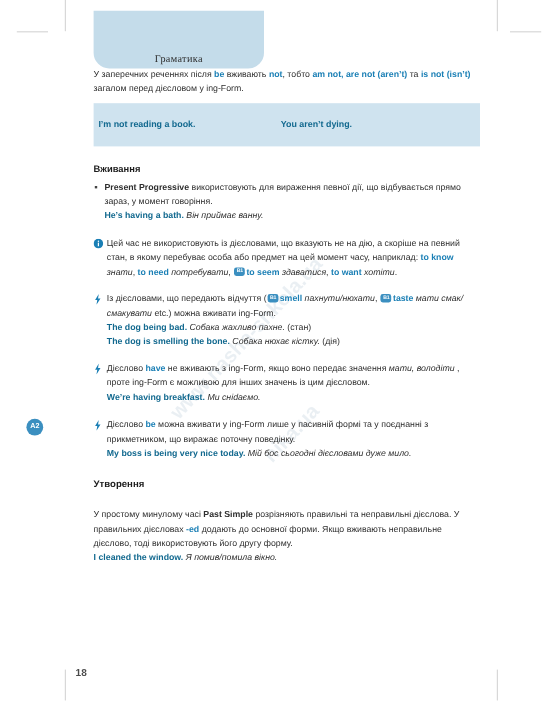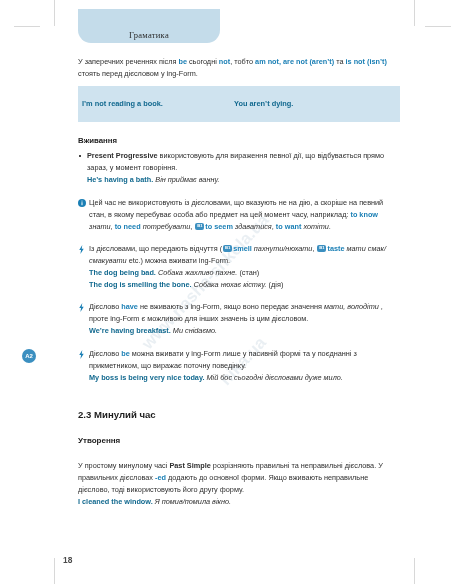--- a/index.html
+++ b/index.html
@@ -23,21 +23,21 @@
   }
   .crop.v { width: 1px; height: 26px; }
   .crop.h { height: 1px; width: 26px; }
 
   
   .header-tab {
     position: absolute;
     left: 78px;
     top: 9px;
     width: 142px;
-    height: 34px;
+    height: 48px;
     background: #c4dcea;
     border-bottom-left-radius: 13px;
     border-bottom-right-radius: 13px;
   }
   .header-tab-label {
     position: absolute;
     left: 0;
     right: 0;
     bottom: 3px;
     text-align: center;
@@ -218,21 +218,21 @@
     <span class="wm2">nika.ua</span>
   </div>
 
   <div class="header-tab">
     <div class="header-tab-label">Граматика</div>
   </div>
 
   <div class="content">
 
     <div class="para">
-      <span>У заперечних реченнях після </span><span class="en">be</span><span> сьогодні </span><span class="en">not</span><span>, тобто </span><span class="en">am not, are not (aren’t)</span><span> та </span><span class="en">is not (isn’t)</span><span> стоять перед дієсловом у ing-Form.</span>
+      <span>У заперечних реченнях після </span><span class="en">be</span><span> вживають </span><span class="en">not</span><span>, тобто </span><span class="en">am not, are not (aren’t)</span><span> та </span><span class="en">is not (isn’t)</span><span> загалом перед дієсловом у ing-Form.</span>
     </div>
 
     <div class="band">
       <div class="band-cell first">I’m not reading a book.</div>
       <div class="band-cell">You aren’t dying.</div>
     </div>
 
     <div class="subhead">Вживання</div>
     <ul class="bul">
       <li>
@@ -278,21 +278,20 @@
       <span class="lvl-margin" style="left:-56px; top:1px;">A2</span>
       <span class="icon-bolt">
         <svg viewBox="0 0 10 16" width="7" height="9">
           <path d="M6.4 0 L1 9 H4.2 L3 16 L9 6.5 H5.4 Z" fill="#1a7fb5"></path>
         </svg>
       </span>
       <span>Дієслово </span><span class="en">be</span><span> можна вживати у ing-Form лише у пасивній формі та у поєднанні з прикметником, що виражає поточну поведінку.</span><br>
       <span class="en-dark">My boss is being very nice today.</span><span class="ua-i"> Мій бос сьогодні дієсловами дуже мило.</span>
     </div>
 
-    <div class="sec-num">2.3 Минулий час</div>
     <div class="sec-sub">Утворення</div>
     <div class="body-para">
       <span>У простому минулому часі </span><span class="bold">Past Simple</span><span> розрізняють правильні та неправильні дієслова. У правильних дієсловах </span><span class="en">-ed</span><span> додають до основної форми. Якщо вживають неправильне дієслово, тоді використовують його другу форму.</span><br>
       <span class="en-dark">I cleaned the window.</span><span class="ua-i"> Я помив/помила вікно.</span>
     </div>
 
   </div>
 
   <div class="folio">18</div>
 

